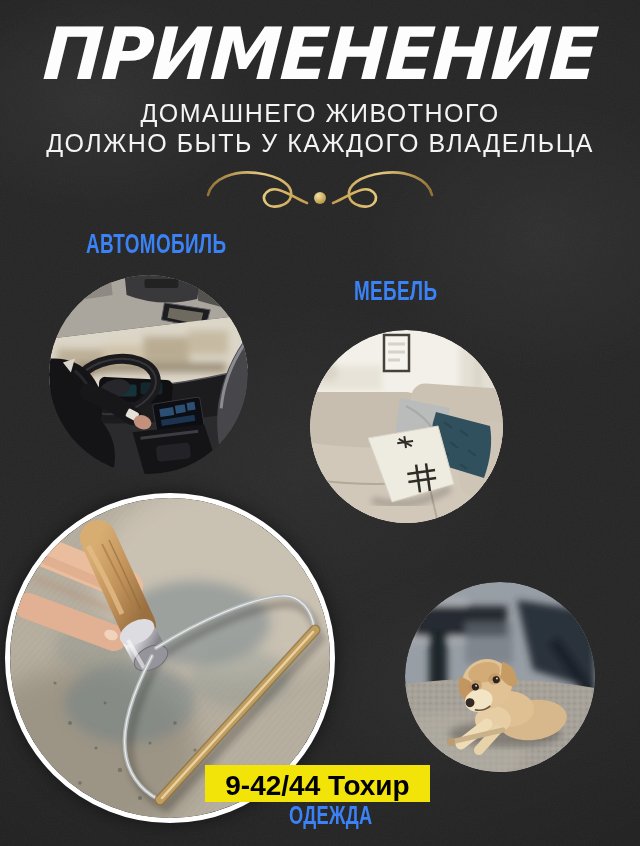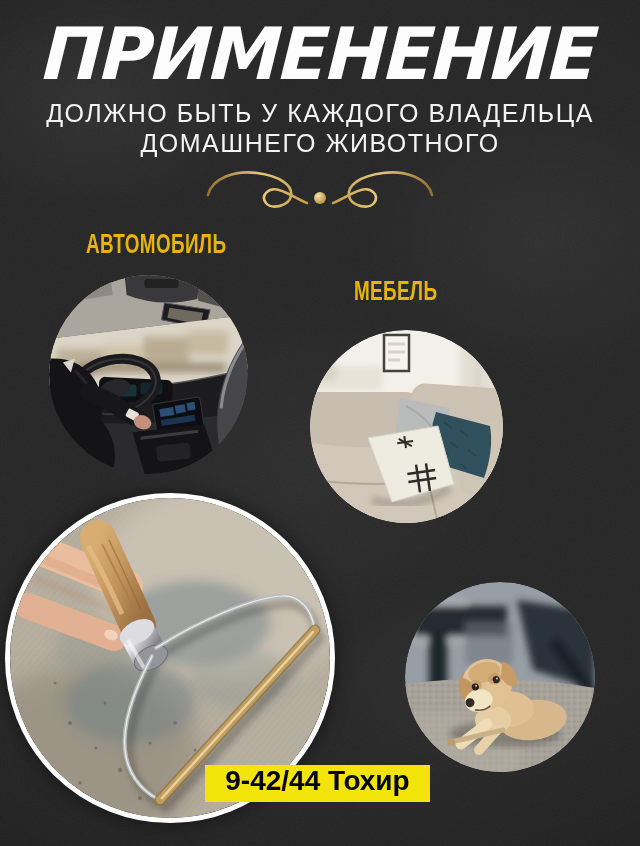--- a/index.html
+++ b/index.html
@@ -24,62 +24,62 @@
     font-family:"DejaVu Sans",sans-serif;font-weight:bold;font-style:italic;
     font-size:72px;line-height:76px;letter-spacing:-2px;color:#fdfdfd;
     transform:skewX(-3deg);
   }
   .subtitle{
     left:0;right:0;top:98px;text-align:center;color:#f4f4f4;
     font-size:25px;line-height:30px;letter-spacing:1.5px;font-weight:normal;
   }
   .flourish{left:203px;top:166px;width:234px;height:46px;}
   .cat-label{
-    width:220px;text-align:center;color:#eab308;font-weight:bold;
+    width:220px;text-align:center;color:#3b82f6;font-weight:bold;
     font-size:27px;line-height:28px;white-space:nowrap;
   }
   .cat-label .cond{display:inline-block;transform:scaleX(0.70);transform-origin:center;letter-spacing:0.5px;}
   .label-car{left:46px;top:230px;}
   .label-furniture{left:286px;top:277px;}
   .label-carpets{left:401px;top:539px;}
   .label-clothes{left:221px;top:801px;font-size:26px;}
   .photo-circle{border-radius:50%;overflow:hidden;}
   .circle-car{left:49px;top:275px;width:199px;height:199px;}
   .circle-sofa{left:310px;top:330px;width:193px;height:193px;}
   .circle-puppy{left:405px;top:582px;width:190px;height:190px;z-index:3;}
   .circle-big{
     left:5px;top:493px;width:320px;height:320px;z-index:2;
     border:5px solid #ffffff;border-radius:50%;overflow:hidden;
     box-shadow:0 0 18px rgba(0,0,0,0.5);
   }
   .photo-circle svg, .circle-big svg{display:block;width:100%;height:100%;}
   .badge{
     left:205px;top:765px;width:225px;height:37px;z-index:6;
-    display:flex;align-items:flex-start;justify-content:center;
+    display:flex;align-items:flex-end;justify-content:center;
     font-weight:bold;font-size:28px;letter-spacing:0;
   }
 </style>
 </head>
 <body>
 
 <div class="canvas" style="background-color: rgb(33, 33, 33);">
   <div class="bg-texture"></div>
 
   <svg class="noise" width="640" height="846" aria-hidden="true">
     <filter id="grain">
         <feTurbulence type="fractalNoise" baseFrequency="0.8" numOctaves="2" stitchTiles="stitch"></feTurbulence>
       <feColorMatrix type="matrix" values="0 0 0 0 1  0 0 0 0 1  0 0 0 0 1  0.05 0.05 0.05 0 0"></feColorMatrix>
       </filter>
     <rect width="640" height="846" filter="url(#grain)"></rect>
   </svg>
 
   <div class="layer title">ПРИМЕНЕНИЕ</div>
   <div class="layer subtitle">
+    <div>ДОМАШНЕГО ЖИВОТНОГО</div>
     <div>ДОЛЖНО БЫТЬ У КАЖДОГО ВЛАДЕЛЬЦА</div>
-    <div>ДОМАШНЕГО ЖИВОТНОГО</div>
   </div>
 
   <svg class="layer flourish" viewBox="0 0 234 46" aria-hidden="true">
     <defs>
       <linearGradient id="goldL" x1="0" y1="0" x2="234" y2="0" gradientUnits="userSpaceOnUse">
         <stop offset="0" stop-color="#8a6a2f"></stop>
           <stop offset="0.25" stop-color="#e6c97e"></stop>
         <stop offset="0.5" stop-color="#b9923f"></stop>
           <stop offset="0.75" stop-color="#e6c97e"></stop>
         <stop offset="1" stop-color="#8a6a2f"></stop>
@@ -344,17 +344,20 @@
           <path d="M142,158 C124,192 112,224 115,252 C117,274 130,292 148,301" stroke="#b7babb" stroke-width="4"></path>
           <path d="M142,158 C124,192 112,224 115,252 C117,274 130,292 148,301" stroke="#eceeee" stroke-width="1.2"></path>
           <path d="M305,132 L150,302" stroke="#8f7340" stroke-width="11" opacity="0.8"></path>
           <path d="M305,132 L150,302" stroke="#c19e60" stroke-width="8"></path>
           <path d="M303,134 L152,300" stroke="#ead2a0" stroke-width="2.5"></path>
         </g>
       </g>
     </svg>
   </div>
 
+  <div class="layer cat-label label-clothes">
+    <span class="cond">ОДЕЖДА</span>
+  </div>
 
   <div class="layer badge" style="background: rgb(242, 227, 9); color: rgb(0, 0, 0);">
     <span>9-42/44 Тохир</span>
   </div>
 </div>
 
 </body></html>

